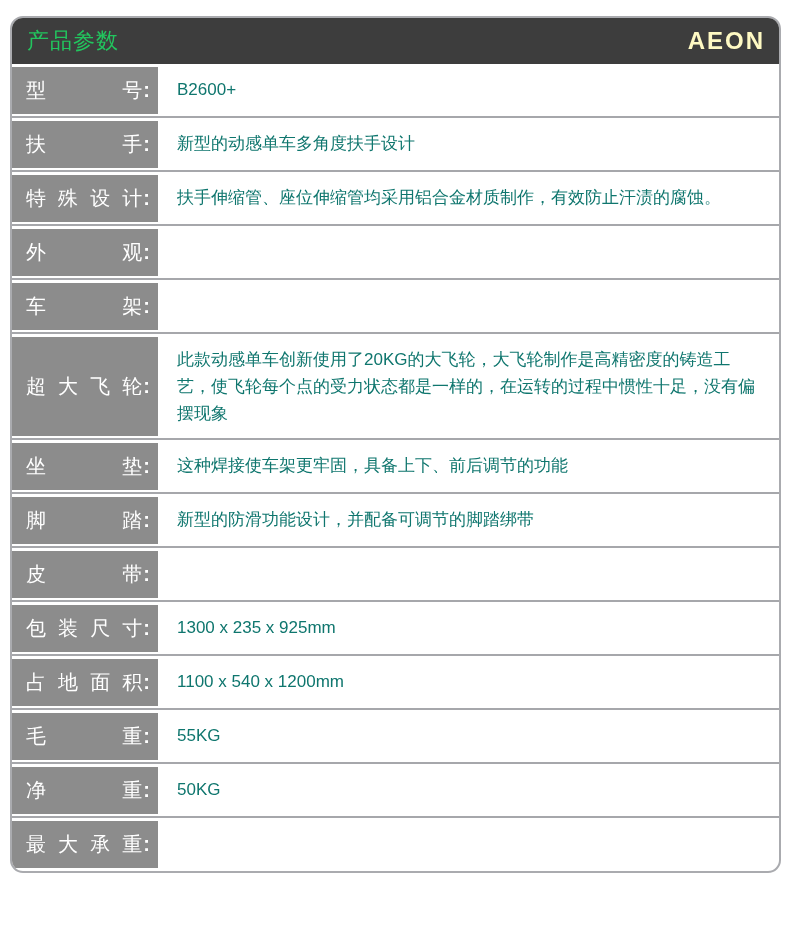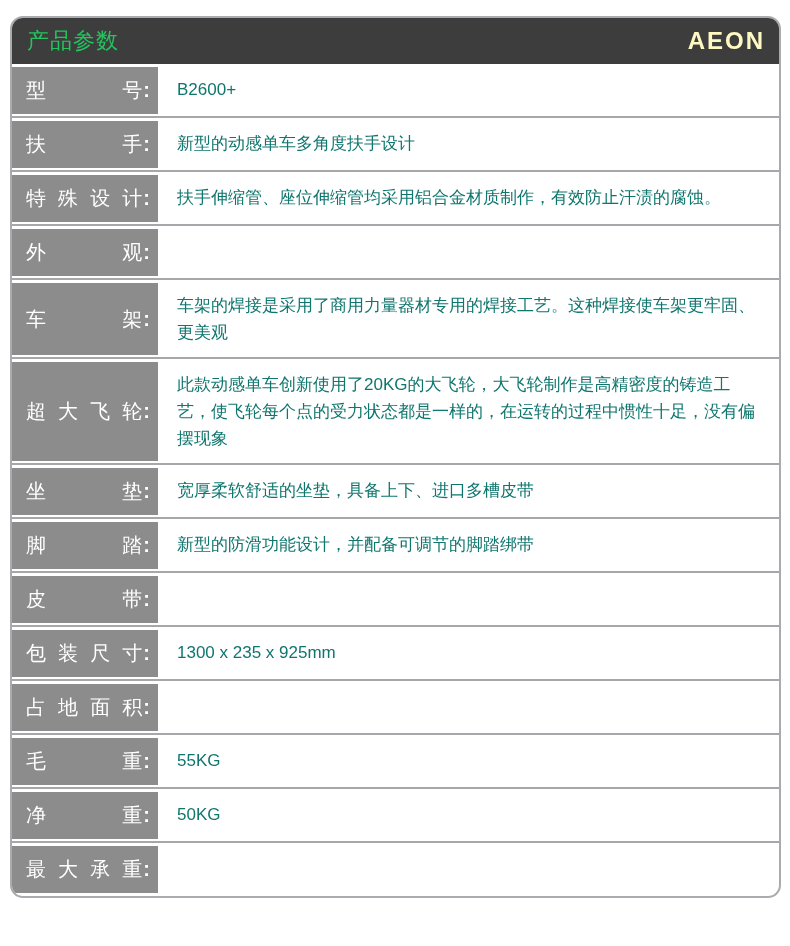--- a/index.html
+++ b/index.html
@@ -153,23 +153,20 @@
       <div class="sep"></div>
       <div class="row">
         <div class="label">
           <span class="label-chars">
             <span>车</span>
             <span>架</span>
           </span>
           <span class="colon">:</span>
         </div>
         <div class="colgap"></div>
-        <div class="value">
-          <span>车架的焊接是采用了商用力量器材专用的焊接工艺。这种焊接使车架更牢固、更美观</span>
-        </div>
       </div>
       <div class="sep"></div>
       <div class="row">
         <div class="label">
           <span class="label-chars">
             <span>超</span>
             <span>大</span>
             <span>飞</span>
             <span>轮</span>
           </span>
@@ -184,21 +181,21 @@
       <div class="row">
         <div class="label">
           <span class="label-chars">
             <span>坐</span>
             <span>垫</span>
           </span>
           <span class="colon">:</span>
         </div>
         <div class="colgap"></div>
         <div class="value">
-          <span>宽厚柔软舒适的坐垫，具备上下、进口多槽皮带</span>
+          <span>这种焊接使车架更牢固，具备上下、前后调节的功能</span>
         </div>
       </div>
       <div class="sep"></div>
       <div class="row">
         <div class="label">
           <span class="label-chars">
             <span>脚</span>
             <span>踏</span>
           </span>
           <span class="colon">:</span>
@@ -240,20 +237,23 @@
         <div class="label">
           <span class="label-chars">
             <span>占</span>
             <span>地</span>
             <span>面</span>
             <span>积</span>
           </span>
           <span class="colon">:</span>
         </div>
         <div class="colgap"></div>
+        <div class="value">
+          <span>1100 x 540 x 1200mm</span>
+        </div>
       </div>
       <div class="sep"></div>
       <div class="row">
         <div class="label">
           <span class="label-chars">
             <span>毛</span>
             <span>重</span>
           </span>
           <span class="colon">:</span>
         </div>

